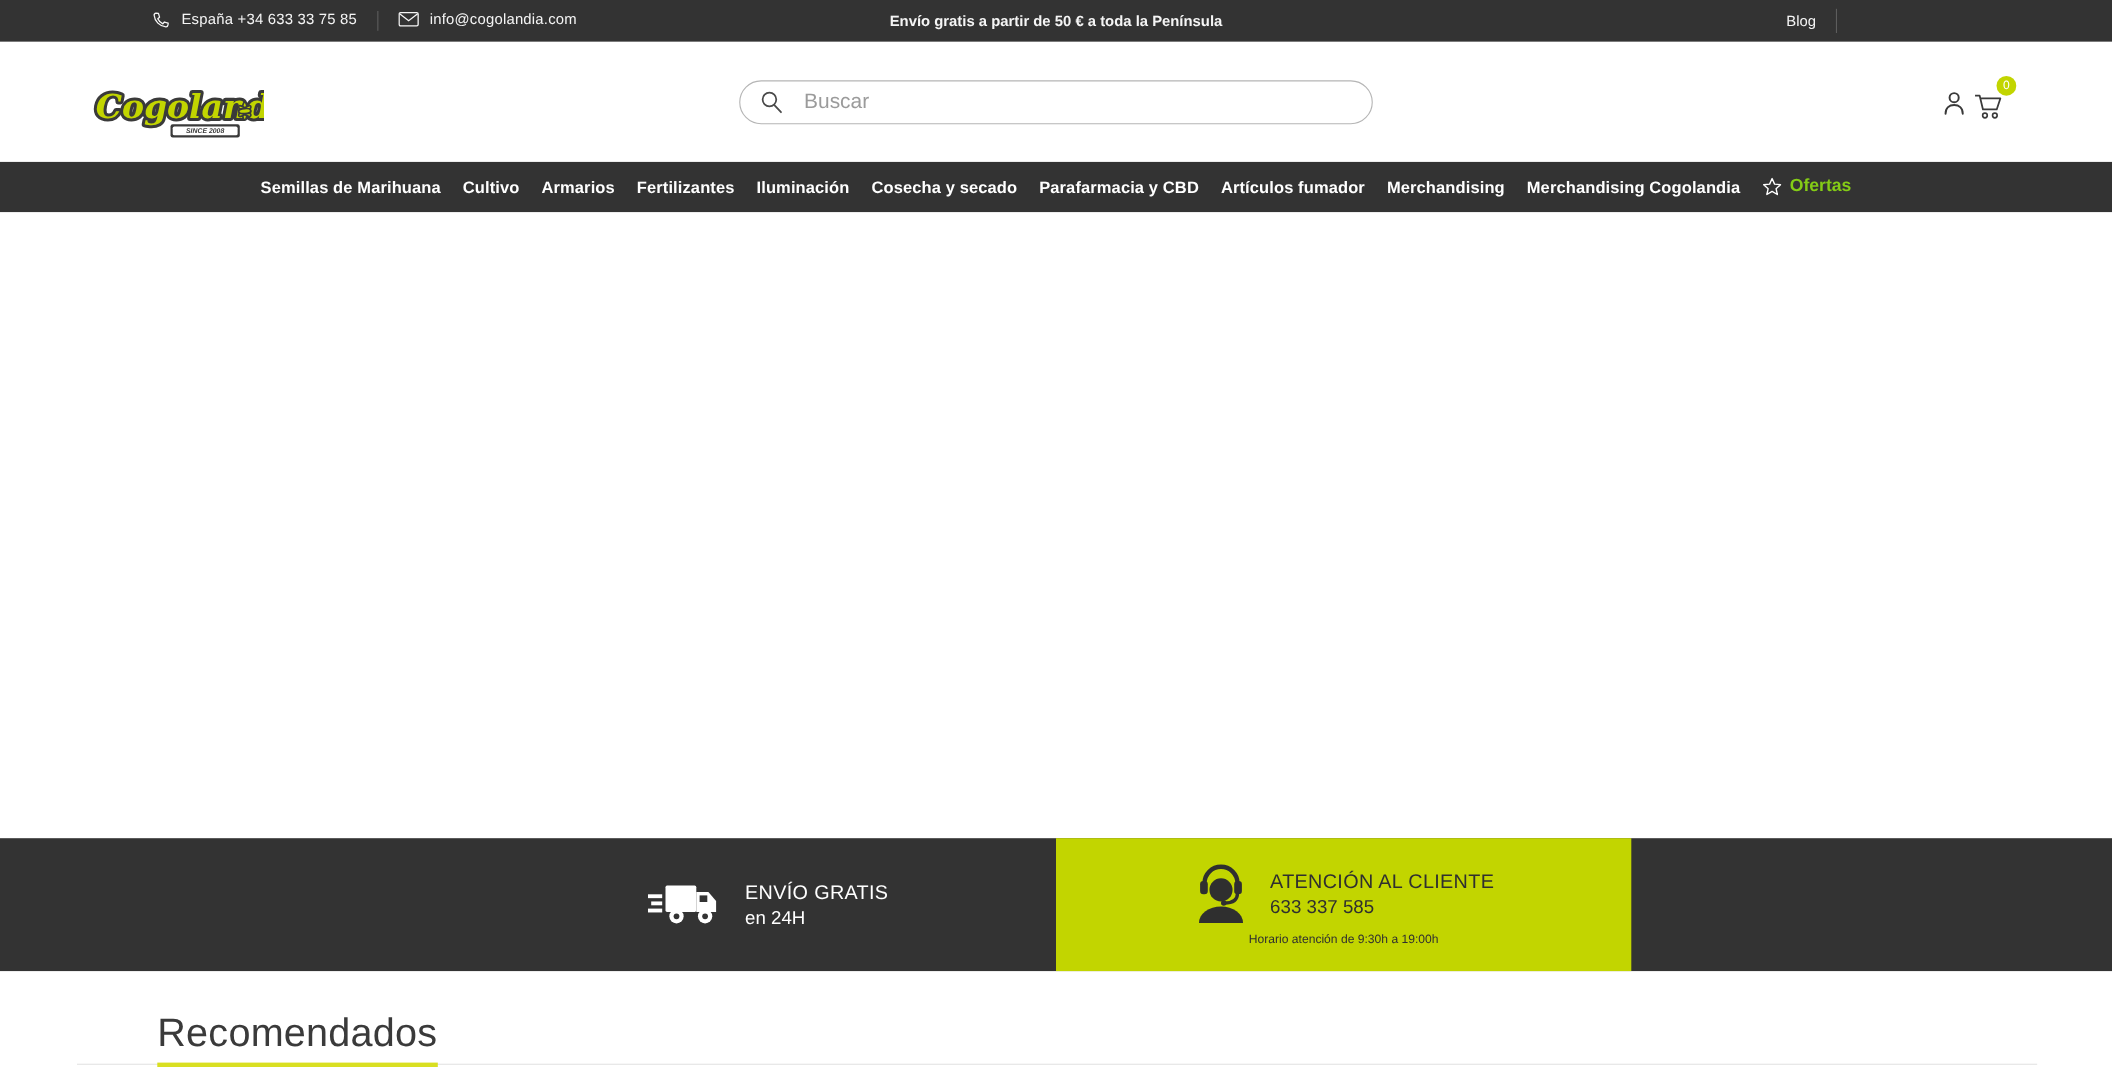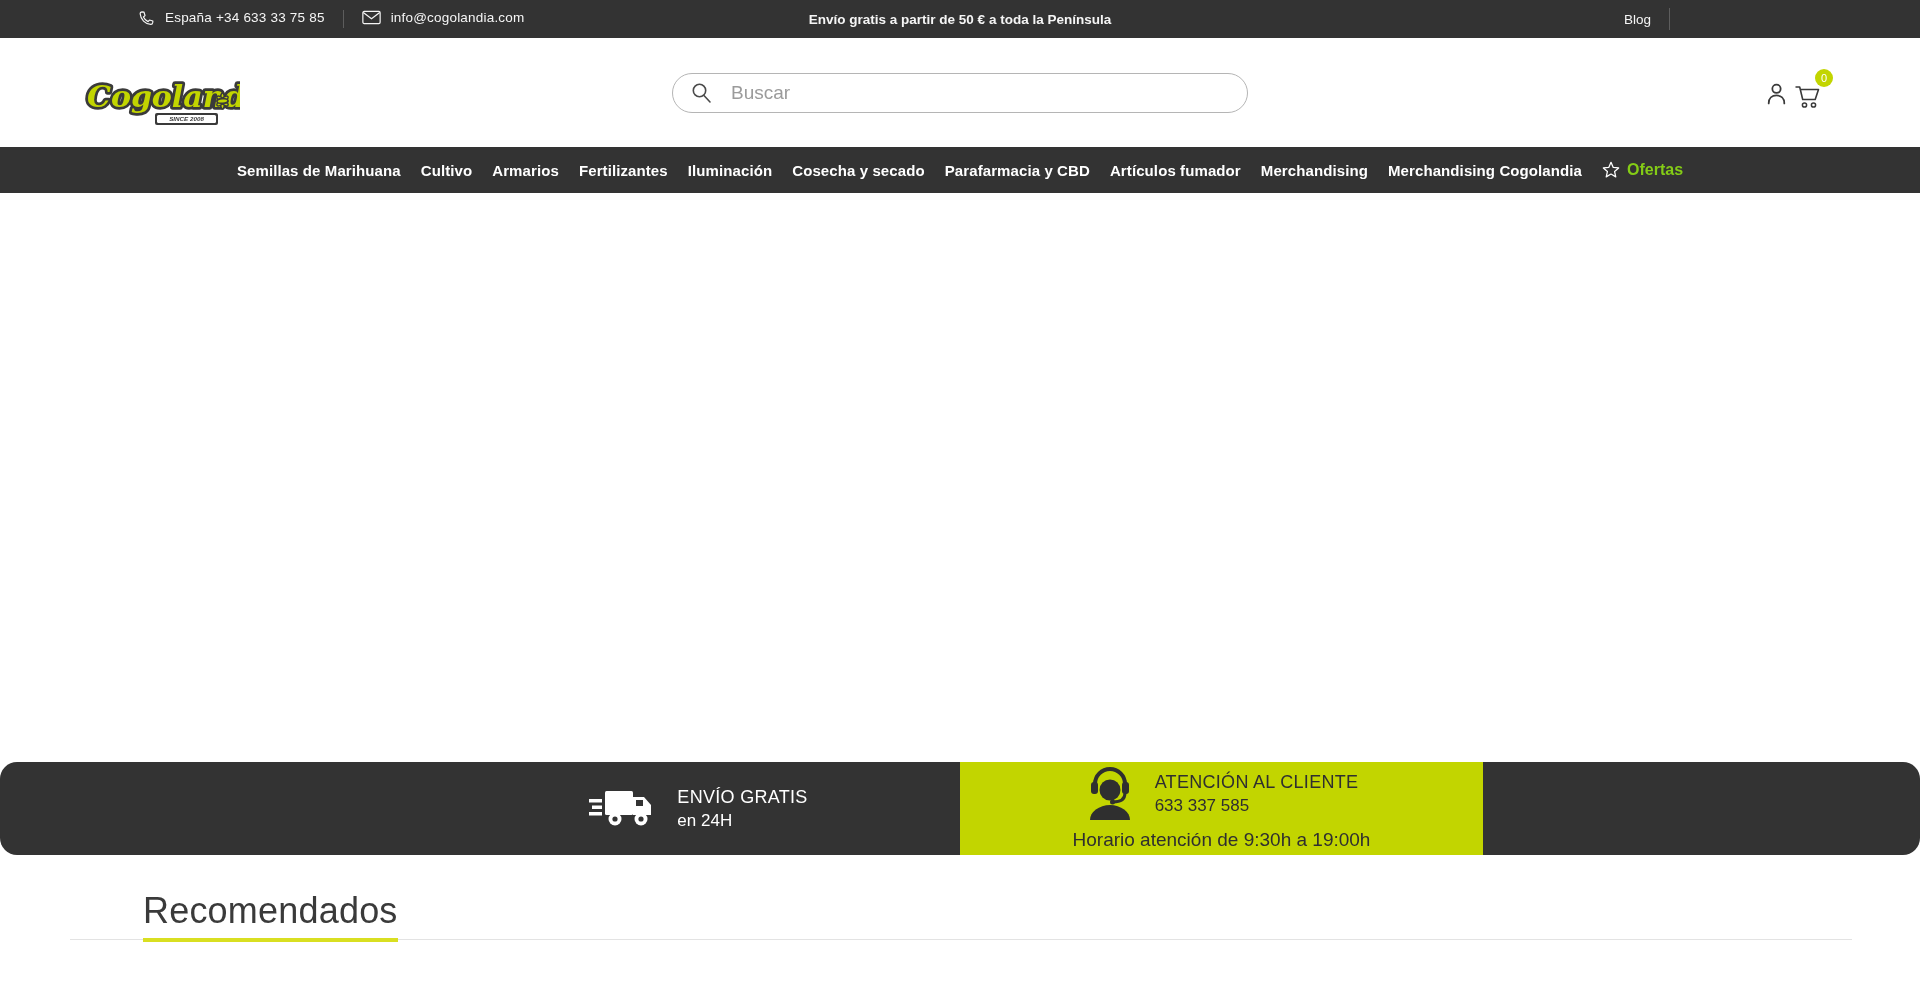--- a/index.html
+++ b/index.html
@@ -58,33 +58,33 @@
     padding:0 10px; white-space:nowrap; letter-spacing:.1px;
   }
   .nav .offers { display:flex; align-items:center; padding:0 10px; cursor:pointer; }
   .nav .offers svg { margin-right:7px; }
   .nav .offers span { color:#84cc16; font-weight:bold; font-size:16px;text-align:center; }
 
   
   .hero { height:569px; background:#ffffff; }
 
   
-  .strip { height:93px; background:#333333;border-radius:17px; }
+  .strip { height:121px; background:#333333; }
   .features { width:1046px; height:100%; margin:0 auto; display:flex; }
   .feature {
     flex:1; display:flex; align-items:center; justify-content:center; color:#ffffff;
   }
   .feature .f-row { display:flex; align-items:center; }
   .feature .f-text { margin-left:20px; }
   .feature .f-title { font-size:18px; letter-spacing:.3px; }
   .feature .f-sub { font-size:17px; margin-top:3px; }
   .feature.highlight {
     background:#c2d500; color:#2f2f2f; flex-direction:column; justify-content:center;
   }
-  .feature.highlight .f-note { font-size:19px; margin-top:7px; color:#2f2f2f; }
+  .feature.highlight .f-note { font-size:11px; margin-top:7px; color:#2f2f2f; }
 
   
   .bottom { height:110px; position:relative; background:#ffffff; }
   .rule { position:absolute; left:70px; right:68px; top:84px; border-top:1px solid #e3e3e3; }
   .bottom h2 {
     position:absolute; left:143px; top:38px; margin:0; font-size:36px; font-weight:400;
     color:#3a3a3a; line-height:1; padding-bottom:9px; border-bottom:4px solid #d9df21;
     letter-spacing:.2px;
   }
 </style>

